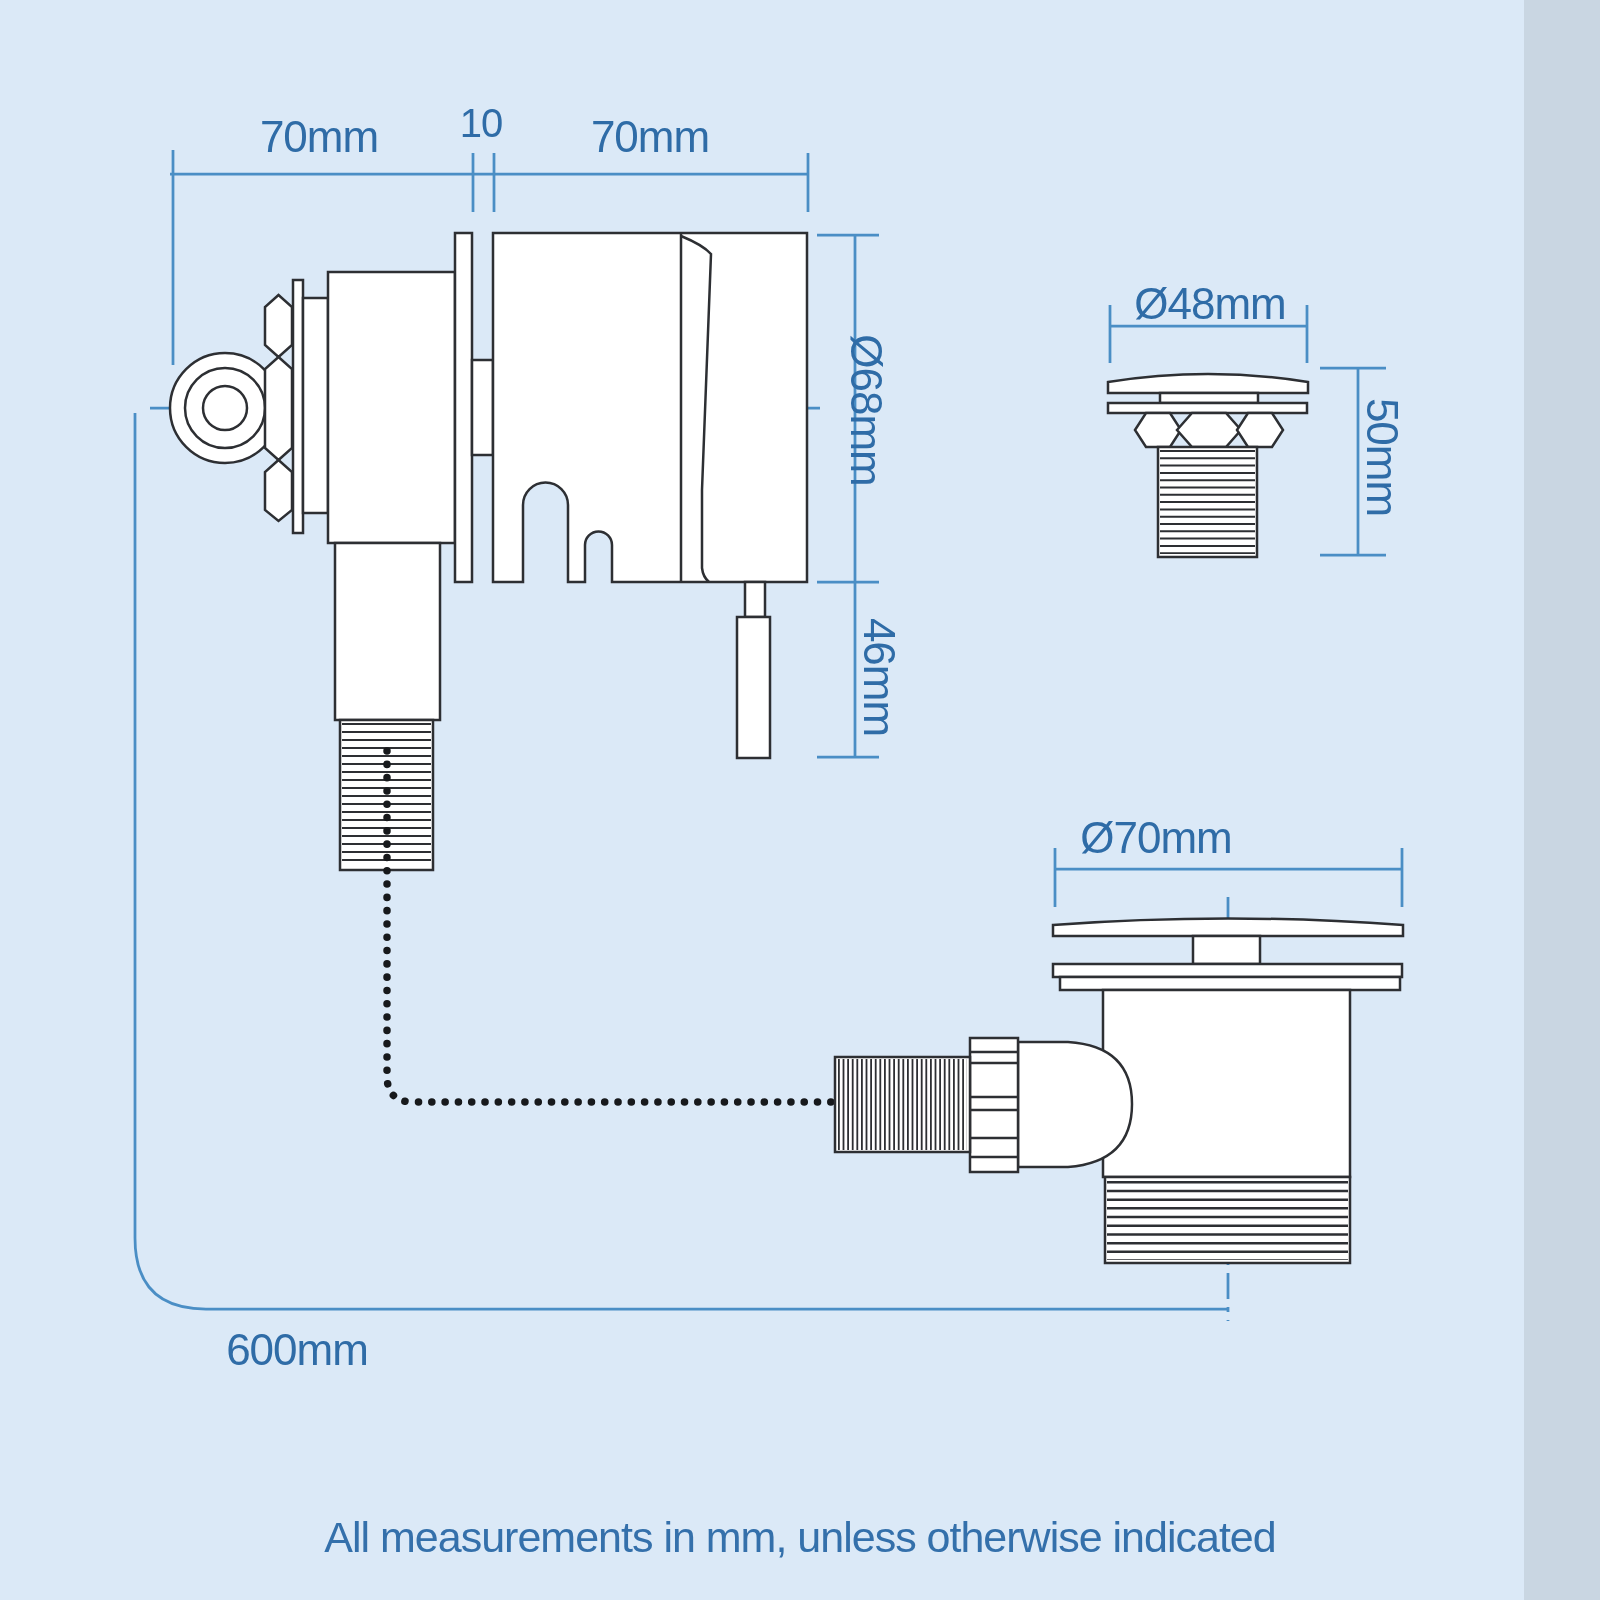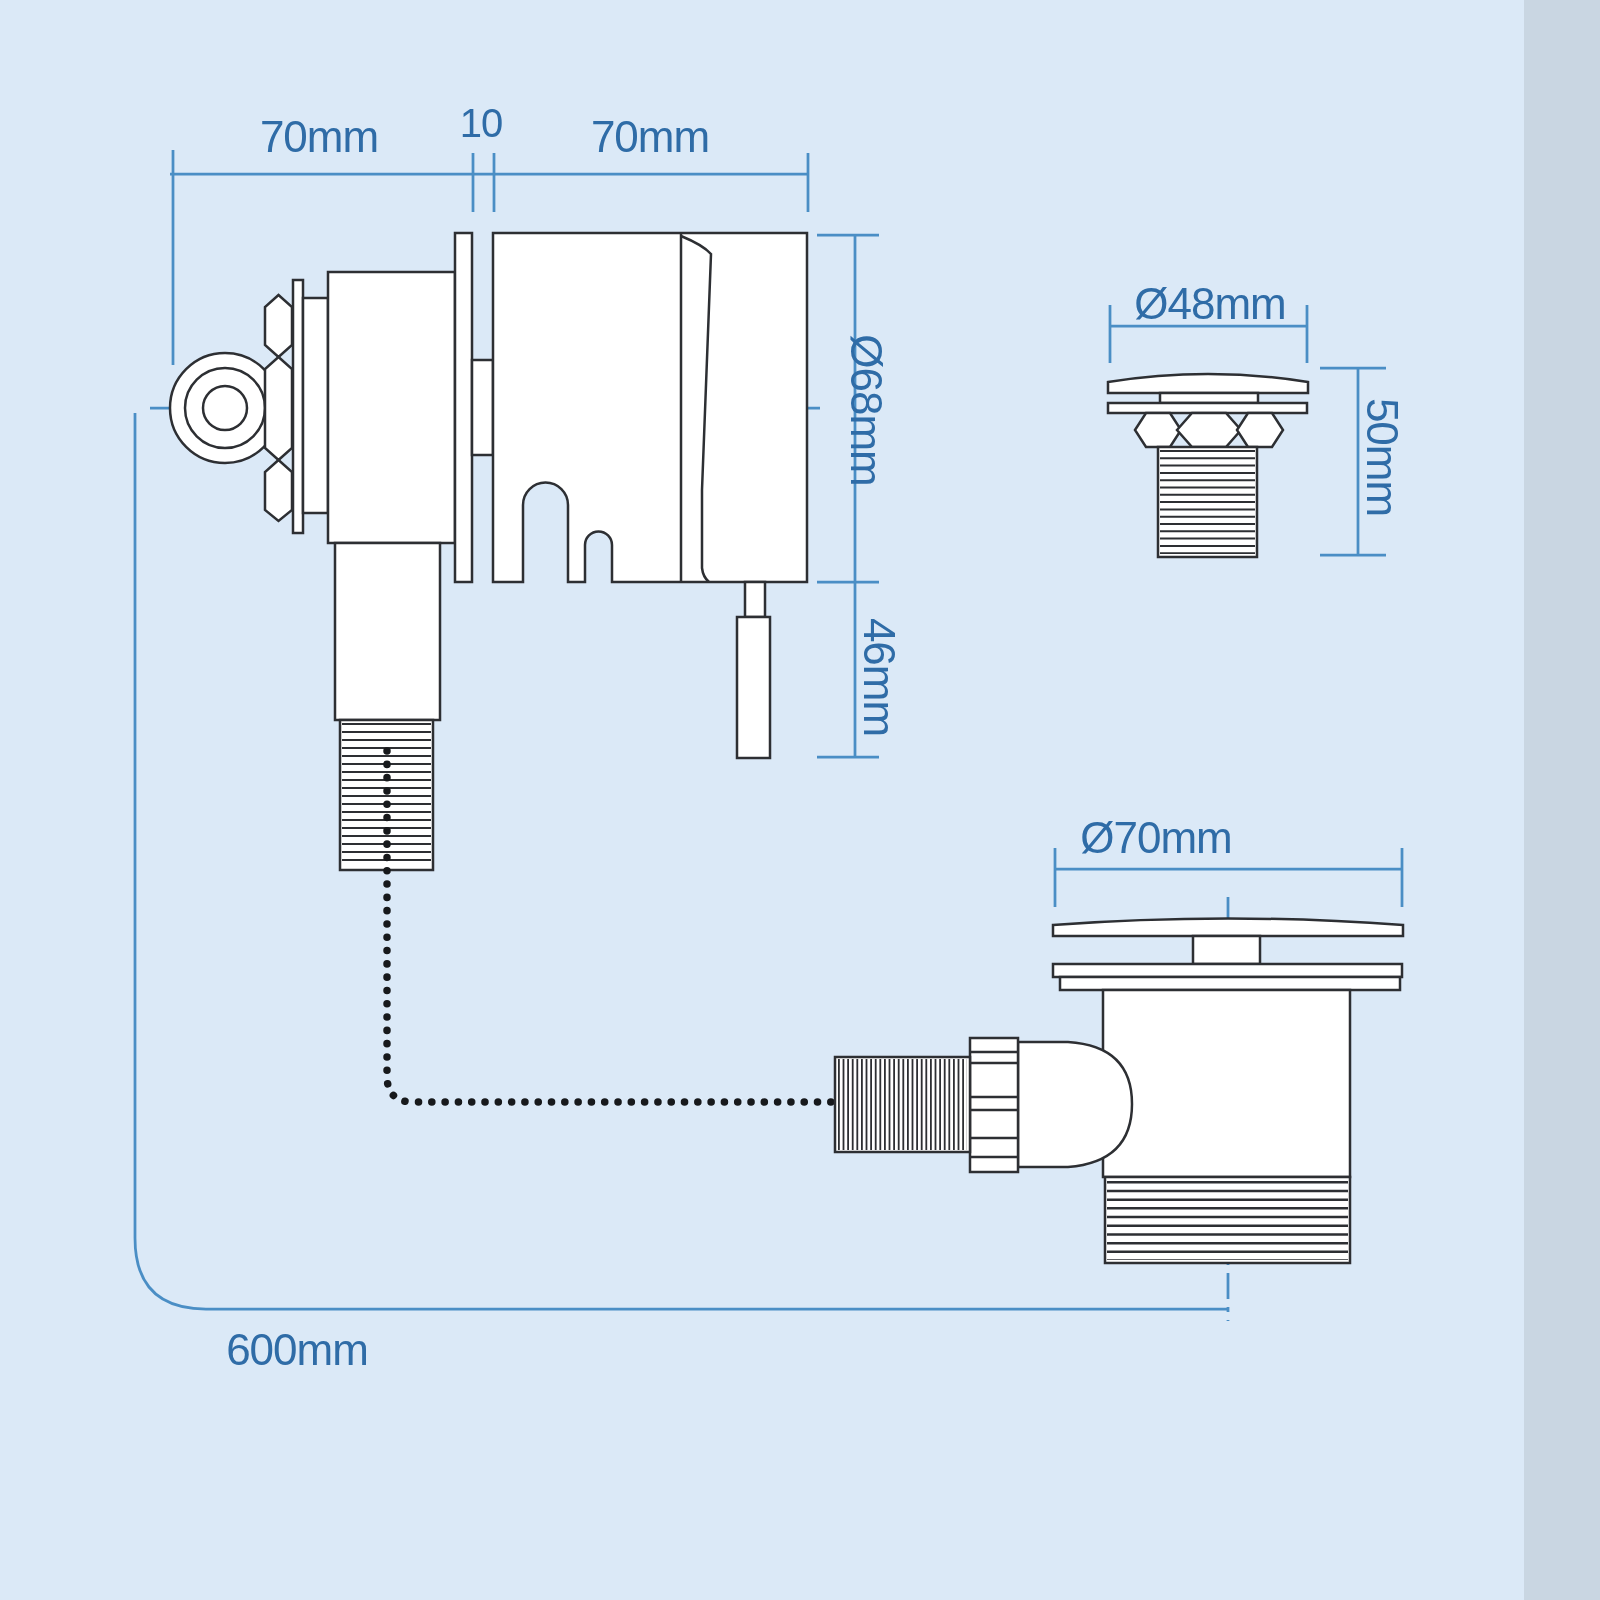--- a/index.html
+++ b/index.html
@@ -180,14 +180,15 @@
   <div class="dim-label rot" style="left:879px;top:677px">46mm</div>
 
   <div class="dim-label" style="left:1210px;top:304px">Ø48mm</div>
 
   <div class="dim-label rot" style="left:1382px;top:457px">50mm</div>
 
   <div class="dim-label" style="left:1156px;top:838px">Ø70mm</div>
 
   <div class="dim-label" style="left:297px;top:1350px">600mm</div>
 
+  <div class="footer-note">All measurements in mm, unless otherwise indicated</div>
 
 </div>
 
 </body></html>

